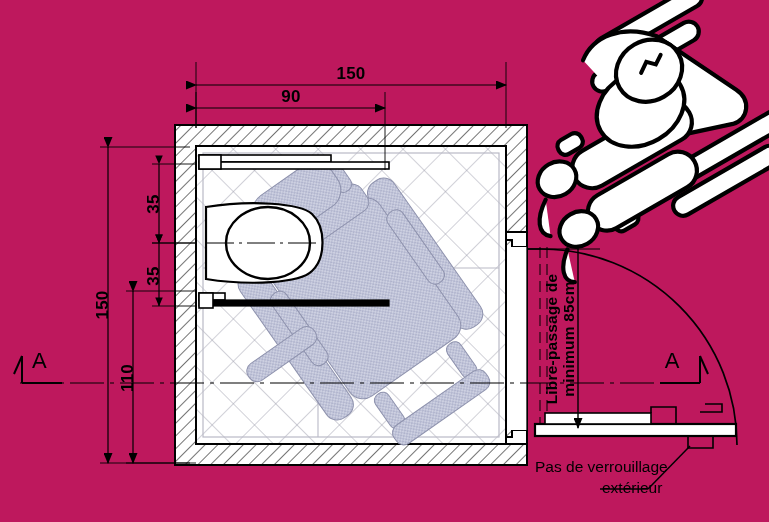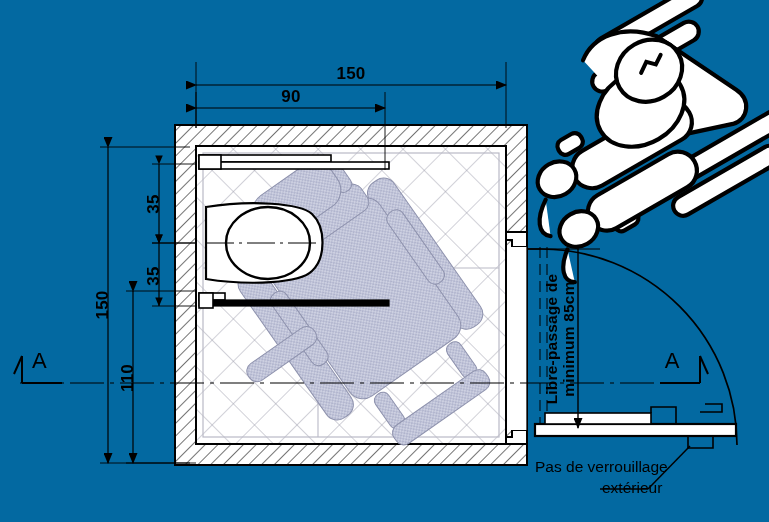--- a/index.html
+++ b/index.html
@@ -1,18 +1,18 @@
 <!DOCTYPE html>
 <html><head>
 <meta charset="utf-8">
 <style>
   html,body{margin:0;padding:0;background:#ffffff;}
   body{width:769px;height:522px;overflow:hidden;
        font-family:"Liberation Sans","DejaVu Sans",sans-serif;color:#000;}
-  #stage{position:relative;width:769px;height:522px;background:#0369a1;}
+  #stage{position:relative;width:769px;height:522px;background:#be185d;}
   #stage svg{position:absolute;left:0;top:0;}
   .dimtxt{font-family:"Liberation Sans","DejaVu Sans",sans-serif;
           font-size:17px;font-weight:700;fill:#000;letter-spacing:.2px;}
   .secmark{font-family:"Liberation Sans","DejaVu Sans",sans-serif;
            font-size:22px;font-weight:400;fill:#000;}
   .note{font-family:"Liberation Sans","DejaVu Sans",sans-serif;
         font-size:15.5px;font-weight:400;fill:#000;}
   .vnote{font-family:"Liberation Sans","DejaVu Sans",sans-serif;
          font-size:15.5px;font-weight:700;fill:#000;letter-spacing:.2px;}
 </style>

